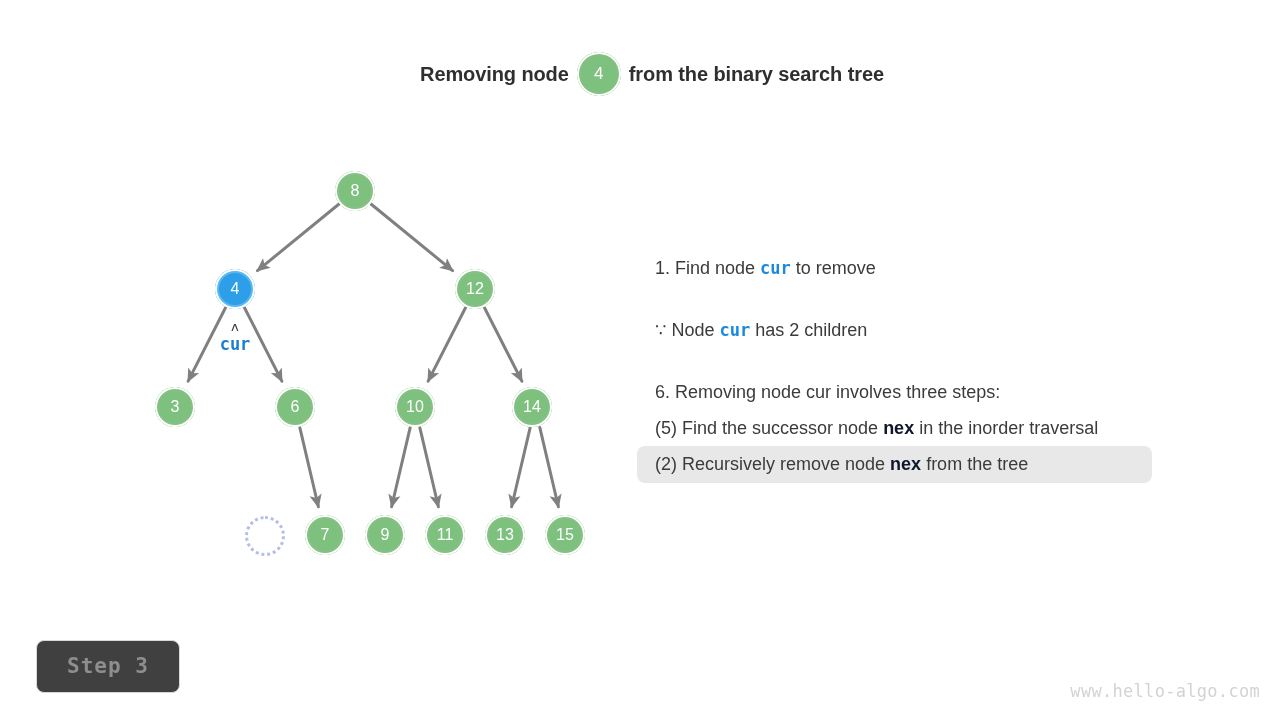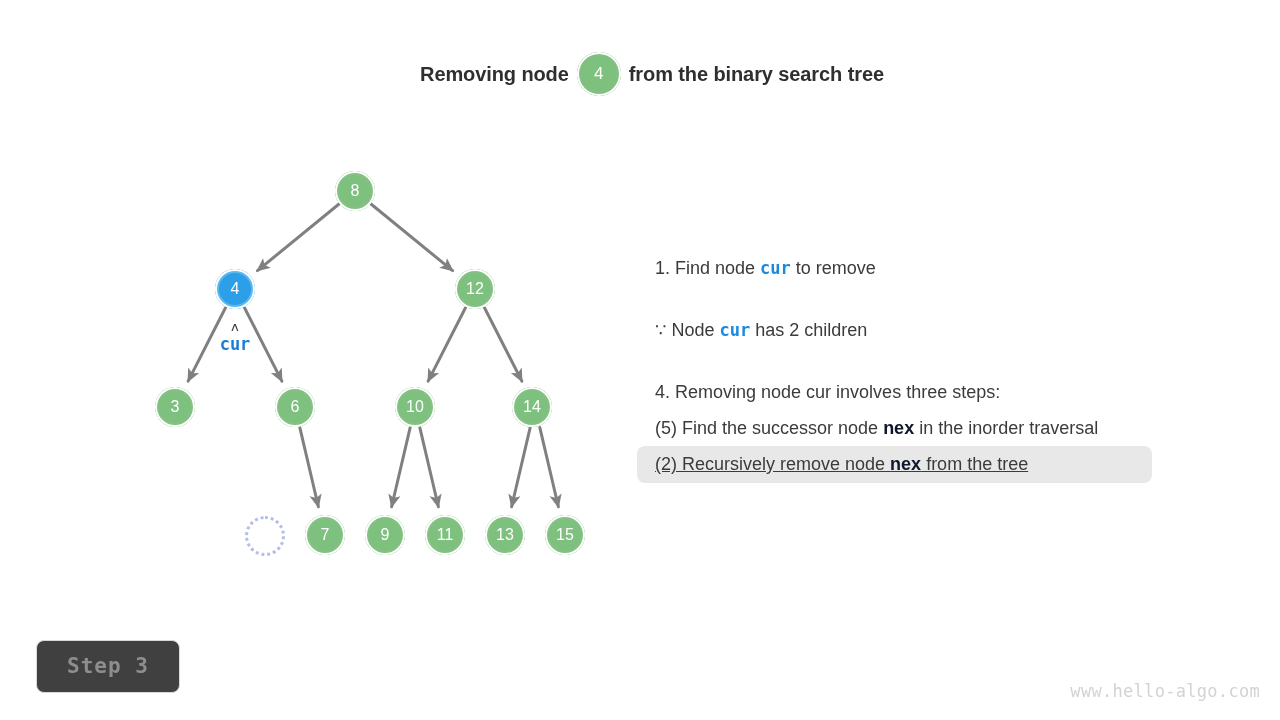--- a/index.html
+++ b/index.html
@@ -147,21 +147,20 @@
     left: -18px;
     top: -6px;
     width: 515px;
     height: 37px;
     background: #e8e8e8;
     border-radius: 8px;
     z-index: -1;
   }
   .desc-line.highlighted {
     z-index: 0;
-    text-decoration: underline;
   }
 
   
   #step-badge {
     position: absolute;
     left: 36px;
     top: 640px;
     width: 144px;
     height: 53px;
     box-sizing: border-box;
@@ -245,21 +244,21 @@
   </div>
 
   <div class="desc-gap"></div>
 
   <div class="desc-line">
     <span>∵ Node </span><span class="kw-cur">cur</span><span> has 2 children</span>
   </div>
 
   <div class="desc-gap"></div>
 
-  <div class="desc-line">4. Removing node cur involves three steps:</div>
+  <div class="desc-line">6. Removing node cur involves three steps:</div>
 
   <div style="height:12px"></div>
 
   <div class="desc-line">
     <span>(5) Find the successor node </span><span class="kw-nex">nex</span><span> in the inorder traversal</span>
   </div>
 
   <div style="height:12px"></div>
 
   <div class="desc-line highlighted">

